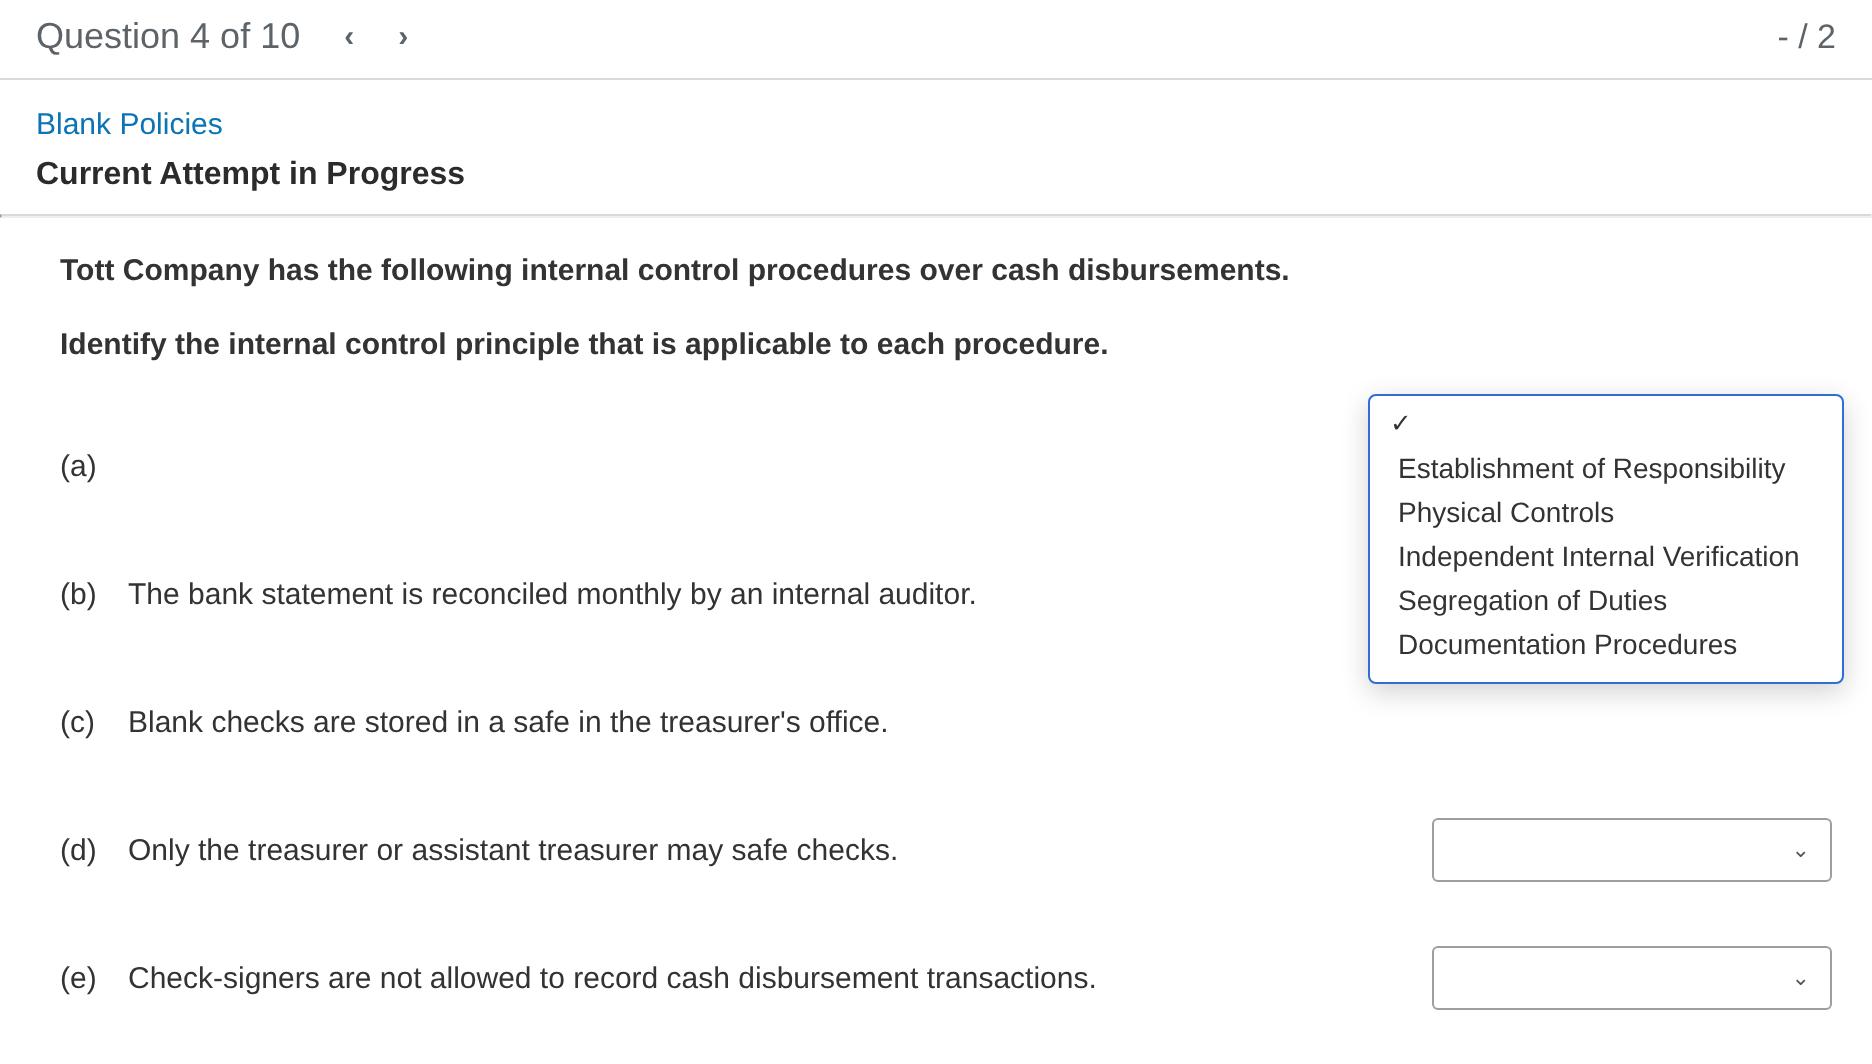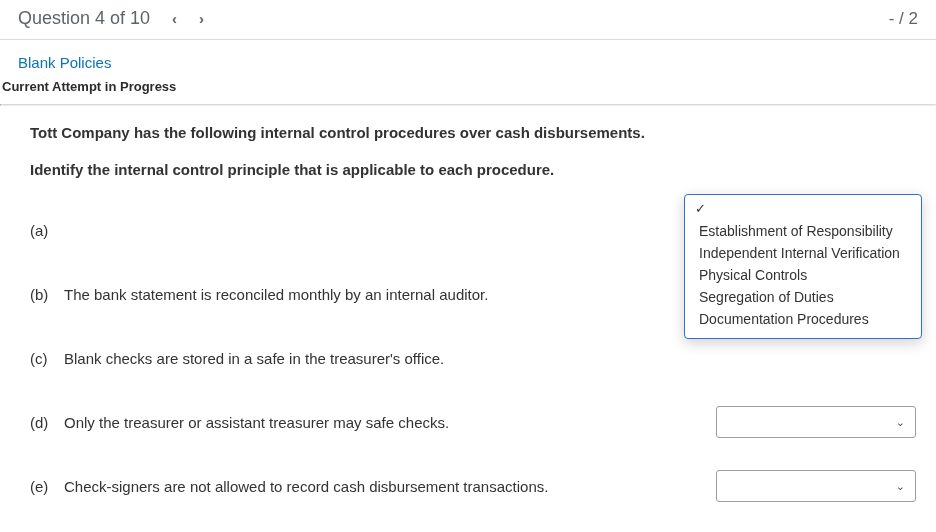--- a/index.html
+++ b/index.html
@@ -42,23 +42,23 @@
   }
   .policies {
     padding: 14px 18px 8px 18px;
   }
   .policies a {
     color: #0a74b5;
     text-decoration: none;
     font-size: 15px;
   }
   .attempt {
-    padding: 0 18px 10px 2px;
+    padding: 0 18px 10px 18px;
     font-weight: 700;
-    font-size: 13px;
+    font-size: 16px;
     color: #2b2b2b;
   }
   .rule {
     border-top: 1px solid #d8dbdd;
     margin: 0;
   }
   .body-block {
     padding: 18px 18px 0 30px;
   }
   .para {
@@ -162,22 +162,22 @@
 
   <div class="items">
 
     <div class="item-row" style="position:relative;">
       <div class="item-label">(a)</div>
       <div class="selector hidden"></div>
 
       <div class="dropdown">
         <div class="check">✓</div>
         <span class="opt">Establishment of Responsibility</span>
+        <span class="opt">Physical Controls</span>
         <span class="opt">Independent Internal Verification</span>
-        <span class="opt">Physical Controls</span>
         <span class="opt">Segregation of Duties</span>
         <span class="opt">Documentation Procedures</span>
       </div>
     </div>
 
     <div class="item-row">
       <div class="item-label">(b)</div>
       <div class="item-text">The bank statement is reconciled monthly by an internal auditor.</div>
       <div class="selector hidden"></div>
     </div>

